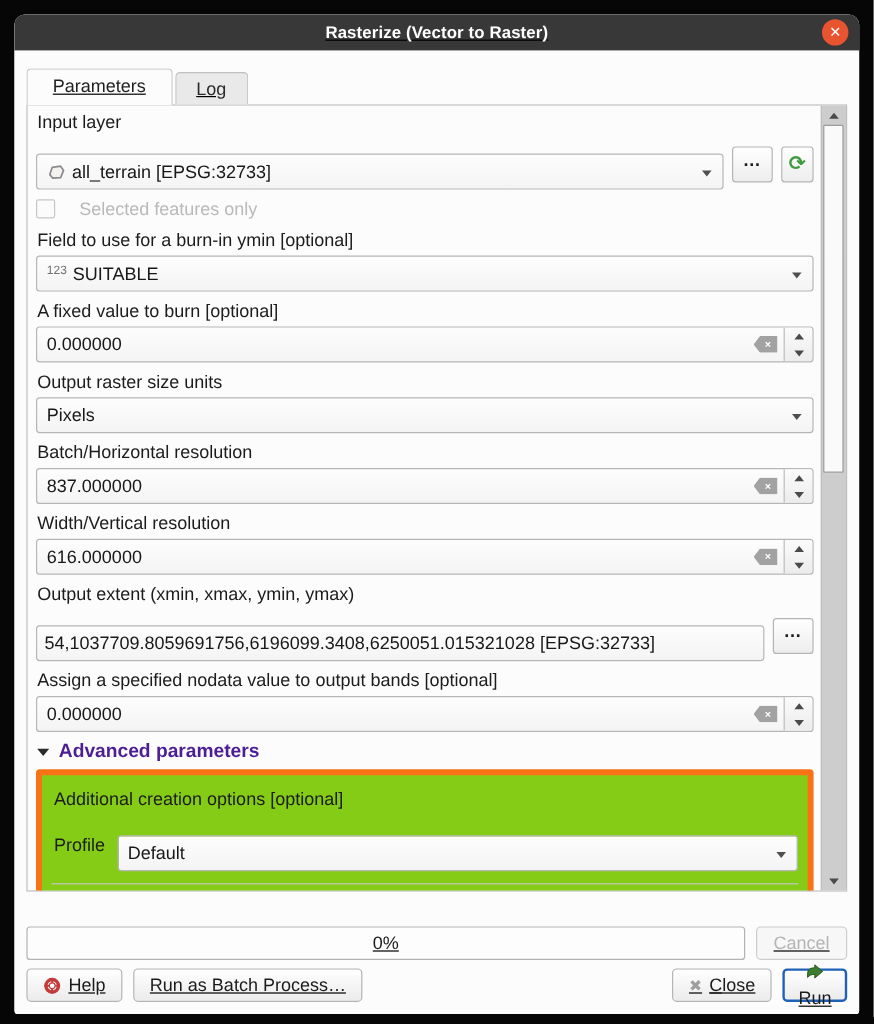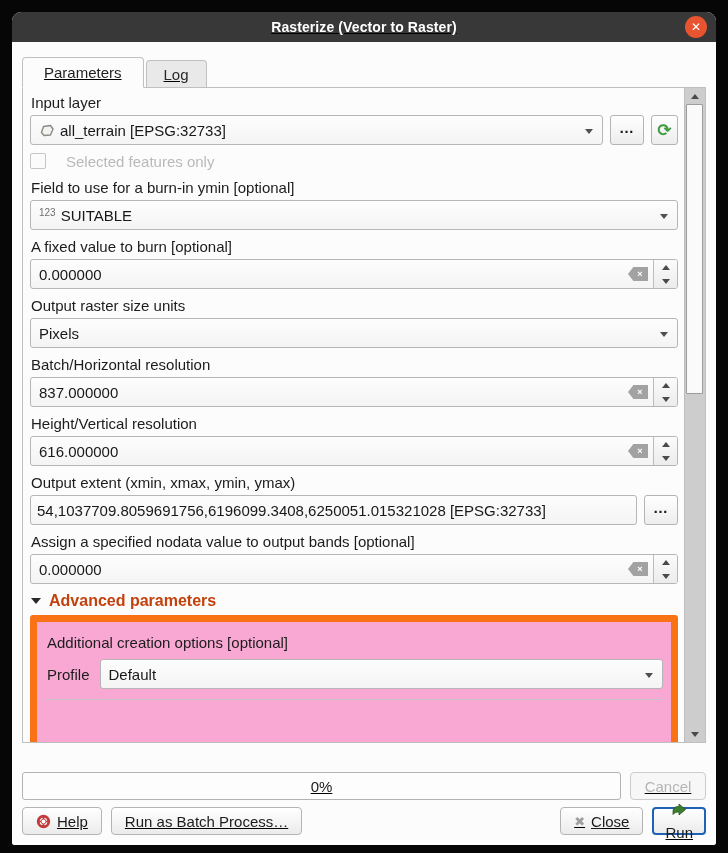--- a/index.html
+++ b/index.html
@@ -46,21 +46,21 @@
   .combo,.lineedit,.spinbox{
     height:30px;box-sizing:border-box;border:1px solid #b6b6b6;border-radius:3px;
     background:linear-gradient(#fdfdfd,#f4f4f4);font-size:15px;color:#181818;
   }
   .combo{position:relative;display:flex;align-items:center;padding:0 26px 0 8px;cursor:pointer;}
   .combo .caret{
     position:absolute;right:9px;top:13px;width:0;height:0;
     border-left:4px solid transparent;border-right:4px solid transparent;border-top:5px solid #4f4f4f;
   }
   .row{display:flex;align-items:center;gap:7px;}
-  .grow{flex:1;min-width:0;}
+  .grow{flex:1;min-width:0;margin-top:13px;}
   .pushbtn{
     height:30px;box-sizing:border-box;border:1px solid #b4b4b4;border-radius:3px;
     background:linear-gradient(#ffffff,#ededed);font-size:15px;color:#1b1b1b;
     display:flex;align-items:center;justify-content:center;cursor:pointer;
   }
   .browse{width:34px;flex:none;font-weight:bold;letter-spacing:1px;padding-bottom:6px;}
   .iterbtn{width:27px;flex:none;}
   .iterbtn span{color:#3f9b3f;font-size:17px;font-weight:bold;line-height:1;}
   
   .checkrow{margin-top:8px;height:18px;display:flex;gap:20px;}
@@ -88,24 +88,24 @@
   .spinbtns{
     flex:none;width:23px;border-left:1px solid #bcbcbc;display:flex;flex-direction:column;
     background:linear-gradient(#fbfbfb,#ececec);
   }
   .spinbtns .sb{flex:1;display:flex;align-items:center;justify-content:center;cursor:pointer;}
   .tri-up{width:0;height:0;border-left:4px solid transparent;border-right:4px solid transparent;border-bottom:5px solid #4a4a4a;}
   .tri-down{width:0;height:0;border-left:4px solid transparent;border-right:4px solid transparent;border-top:5px solid #4a4a4a;}
   
   .advhead{margin:8px 0 5px 1px;display:flex;align-items:center;gap:8px;}
   .advhead .arrow{width:0;height:0;border-left:5px solid transparent;border-right:5px solid transparent;border-top:6px solid #2a2a2a;}
-  .advhead .txt{font-size:16px;font-weight:bold;color:#c2410c;}
+  .advhead .txt{font-size:16px;font-weight:bold;color:#4c1d95;}
   
   .groupbox{
-    border:7px solid #f97316;border-radius:3px;background:#f9a8d4;
+    border:5px solid #f97316;border-radius:3px;background:#84cc16;
     padding:6px 8px 10px 8px;height:200px;box-sizing:border-box;
   }
   .gb-label{font-size:15px;color:#1c1c1c;margin:6px 0 8px 2px;}
   .profrow{display:flex;align-items:center;gap:10px;margin-top:4px;}
   .proflabel{font-size:15px;color:#1c1c1c;flex:none;padding-left:2px;}
   .sep{border:none;border-top:1px solid #c4c4c4;margin:10px 0 6px 0;}
   
   .opt-table{border:1px solid #b9b9b9;background:#ffffff;}
   .opt-head{display:flex;height:26px;background:linear-gradient(#fbfbfb,#e5e5e5);border-bottom:1px solid #c2c2c2;}
   .opt-hcell{flex:1;display:flex;align-items:center;justify-content:center;font-size:15px;color:#1a1a1a;}
@@ -221,21 +221,21 @@
             <span class="spinbtns">
               <span class="sb">
                   <span class="tri-up"></span>
                 </span>
               <span class="sb">
                   <span class="tri-down"></span>
                 </span>
             </span>
           </div>
 
-          <div class="plabel">Height/Vertical resolution</div>
+          <div class="plabel">Width/Vertical resolution</div>
           <div class="spinbox">
             <input class="spin-input" value="616.000000" style="">
             <span class="clearicon">×</span>
             <span class="spinbtns">
               <span class="sb">
                   <span class="tri-up"></span>
                 </span>
               <span class="sb">
                   <span class="tri-down"></span>
                 </span>

